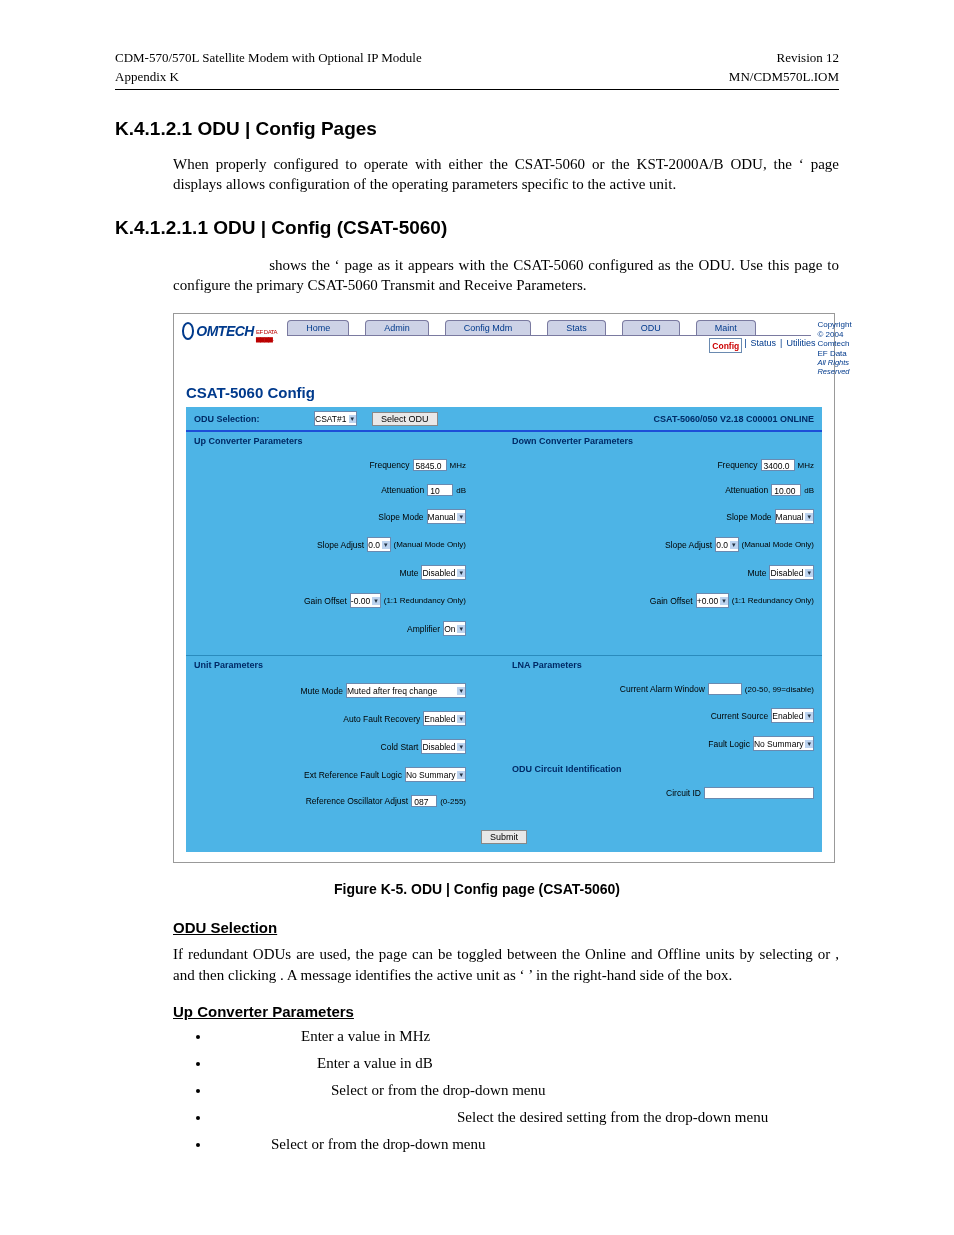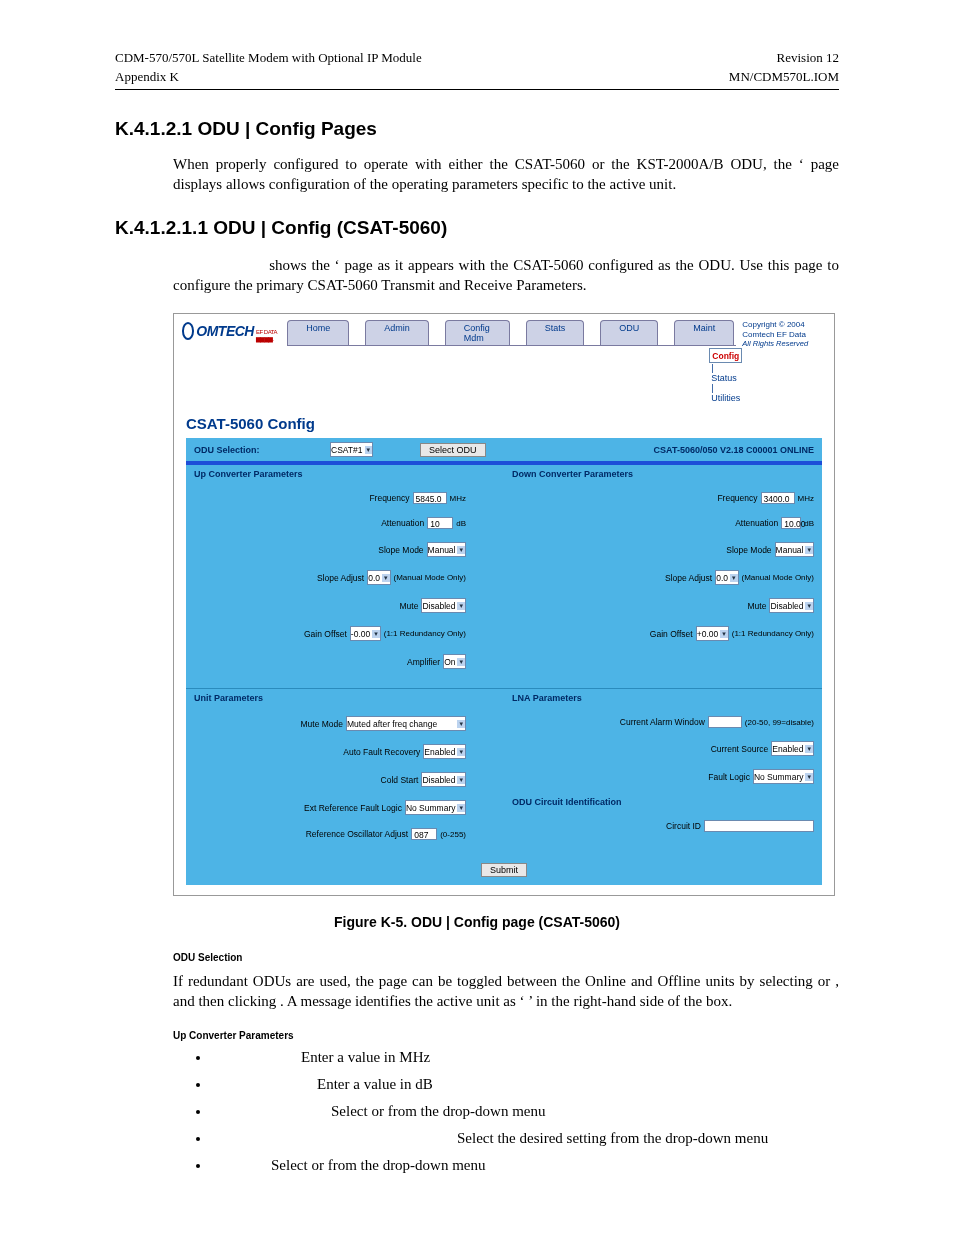--- a/index.html
+++ b/index.html
@@ -27,22 +27,23 @@
   }
   p.body {
     margin: 0 0 14px 58px;
     text-align: justify;
     line-height: 1.35;
   }
   p.body2 { margin:16px 0 14px 58px; text-align: justify; line-height:1.35;}
   h3.sub {
     font-family: Arial, Helvetica, sans-serif;
     font-weight: bold;
-    font-size: 10px;
+    font-size: 15px;
     margin: 18px 0 8px 58px;
+    text-decoration: underline;
   }
   ul.bul { margin: 0 0 0 78px; padding:0; }
   ul.bul li { margin: 0 0 10px 18px; }
   .fig-caption {
     font-family: Arial, Helvetica, sans-serif;
     font-weight: bold;
     font-size: 14px;
     text-align: center;
     margin: 18px 0 22px 0;
   }
@@ -83,42 +84,40 @@
     border-radius:4px 4px 0 0;
     padding:2px 18px;
     font-size:9px; color:#003a8c;
     margin-right:2px;
     cursor:pointer;
   }
   .shot-subtabs{
     display:flex; justify-content:flex-start;
     font-size:9px; color:#003a8c;
     padding:2px 0 4px 430px;
-    flex-direction:column;
   }
   .shot-subtabs span{ padding:0 2px; cursor:pointer; }
   .shot-subtabs .sel{ color:#c00; font-weight:bold; }
   .shot-copy{
     width:110px; font-size:8px; color:#003a8c; line-height:1.2;
     text-align:left;
   }
   .shot-copy .f{ font-style:italic; font-size:7.5px;}
   .shot-title{
     color:#003a8c; font-weight:bold; font-size:15px;
     padding:8px 0 6px 12px;
   }
   .blue-panel{
     margin:0 12px 10px 12px;
     background:#4db4e6;
   }
   .bp-row1{
     display:flex; align-items:center;
-    padding:4px 8px; border-bottom:4px solid #1d4ed8;
+    padding:4px 8px; border-bottom:2px solid #1d4ed8;
     font-size:9px;
-    gap:16px;
   }
   .bp-row1 .lbl{ color:#002a66; font-weight:bold; width:120px;}
   .bp-row1 .status{ margin-left:auto; color:#002a66; font-weight:bold;}
   .bp-sec{
     display:flex;
     border-bottom:1px solid #2a8bbd;
   }
   .bp-col{ flex:1; padding:4px 8px 6px 8px; }
   .bp-col .sectitle{ color:#002a66; font-weight:bold; margin-bottom:3px; font-size:9px;}
   .fld{
@@ -280,21 +279,21 @@
       <div class="bp-col">
         <div class="sectitle">Down Converter Parameters</div>
         <div class="bp-align" style="margin-left:auto">
         <div class="fld">
               <span class="k">Frequency</span>
               <span class="inp" style="width:34px">3400.0</span>
               <span class="hint">MHz</span>
             </div>
         <div class="fld">
               <span class="k">Attenuation</span>
-              <span class="inp" style="width:20px">10.00</span>
+              <span class="inp" style="width:30px">10.00</span>
               <span class="hint">dB</span>
             </div>
         <div class="fld">
               <span class="k">Slope Mode</span>
               <span class="sel">
                 <span>Manual</span>
                 <span class="caret">▾</span>
               </span>
             </div>
         <div class="fld">

